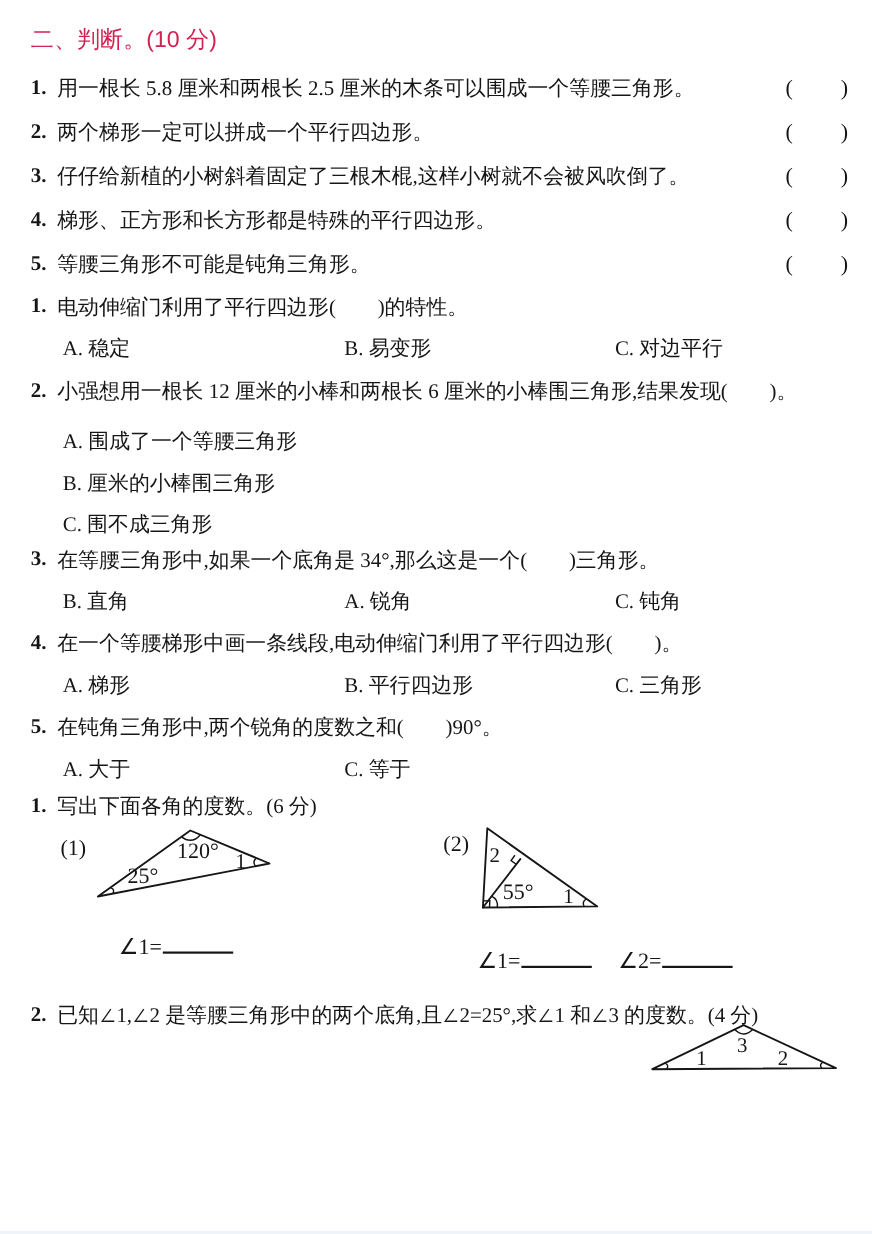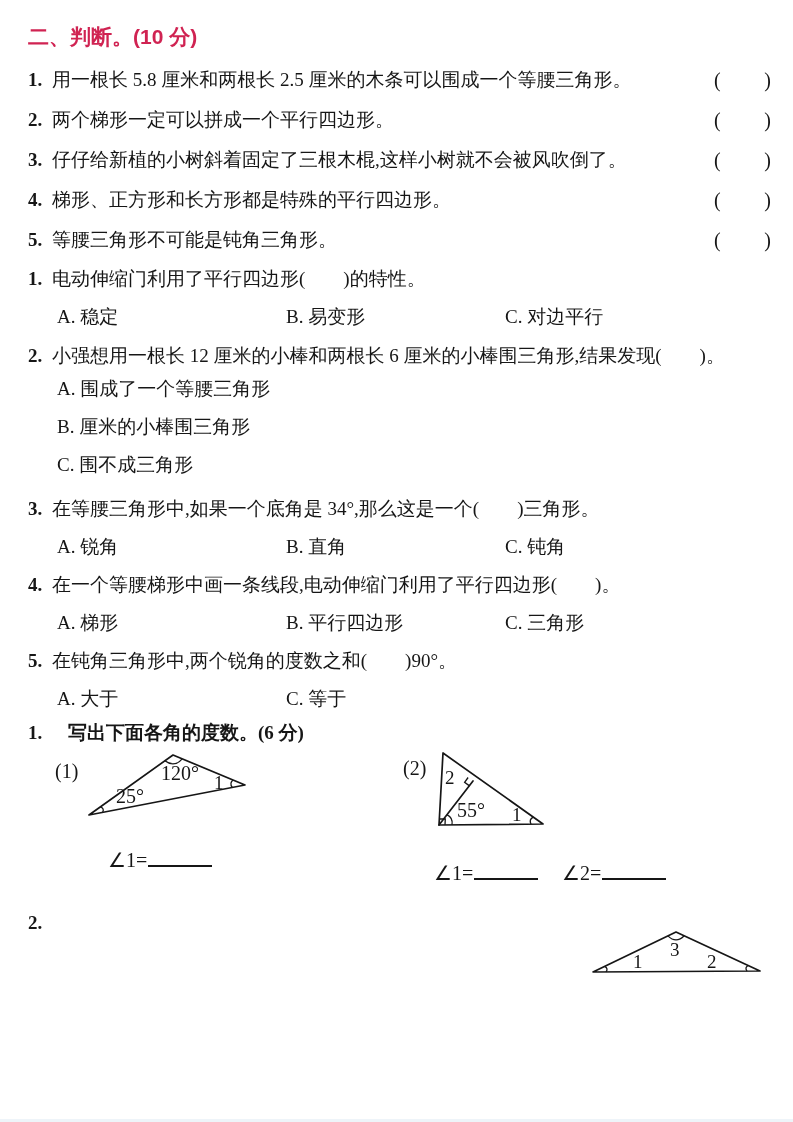--- a/index.html
+++ b/index.html
@@ -11,58 +11,59 @@
     height: 1122px;
     background: #ffffff;
     padding: 24px 22px 0 28px;
     font-family: "Liberation Serif", serif;
     font-size: 19px;
     color: var(--ink);
     overflow: hidden;
   }
   .sec-title {
     font-family: "Liberation Sans", sans-serif;
-    font-weight: bold;
+    font-weight: normal;
     font-size: 21px;
     line-height: 26px;
     color: var(--accent);
     margin: 0 0 10px 0;
   }
   .sec-title.mt { margin-top: 8px; }
   .q-row {
     display: flex;
     align-items: center;
     height: 40px;
   }
   .q-row.h38 { height: 38px; }
   .q-row.h30 { height: 30px; }
   .q-num {
     font-weight: bold;
     flex: 0 0 24px;
   }
   .q-text { flex: 1 1 auto; }
-  .q-text.bold { font-weight: bold; margin-left: 16px; }
+  .q-text.bold { font-weight: normal; }
   .answer-paren {
     flex: 0 0 57px;
     display: flex;
     justify-content: space-between;
     margin-left: 8px;
     font-size: 20px;
   }
   .opt-row {
     display: grid;
     grid-template-columns: 229px 219px 1fr;
     padding-left: 29px;
     height: 38px;
     align-items: center;
+    gap: 27px;
   }
   .opt-stack-item {
     height: 38px;
     display: flex;
-    align-items: flex-start;
+    align-items: flex-end;
     padding-left: 29px;
   }
   .fig-area {
     position: relative;
     height: 160px;
   }
   .fig3-area {
     position: relative;
     height: 60px;
   }
@@ -180,22 +181,22 @@
       </div>
     <div class="opt-stack-item">
         <span>C. 围不成三角形</span>
       </div>
 
     <div class="q-row h38">
       <span class="q-num">3.</span>
       <span class="q-text">在等腰三角形中,如果一个底角是 34°,那么这是一个(　　)三角形。</span>
     </div>
     <div class="opt-row">
+      <span>B. 直角</span>
       <span>A. 锐角</span>
-      <span>B. 直角</span>
       <span>C. 钝角</span>
     </div>
 
     <div class="q-row h38">
       <span class="q-num">4.</span>
       <span class="q-text">在一个等腰梯形中画一条线段,电动伸缩门利用了平行四边形(　　)。</span>
     </div>
     <div class="opt-row">
       <span>A. 梯形</span>
       <span>B. 平行四边形</span>
@@ -250,20 +251,21 @@
       <span class="blank" style="left:406px; top:113px;">
         <span>∠1=</span><span class="line"></span>
       </span>
       <span class="blank" style="left:534px; top:113px;">
         <span>∠2=</span><span class="line"></span>
       </span>
     </div>
 
     <div class="q-row h30">
       <span class="q-num">2.</span>
+      <span class="q-text bold">已知∠1,∠2 是等腰三角形中的两个底角,且∠2=25°,求∠1 和∠3 的度数。(4 分)</span>
     </div>
 
     <div class="fig3-area">
       <svg class="fig-svg" style="left:557px; top:-13px;" width="185" height="55" viewBox="0 0 185 55">
         <polygon class="shape" points="91,7 8,47 175,46"></polygon>
         <path class="mark" d="M82.9,10.9 Q91.1,19 99.2,10.8"></path>
         <path class="mark" d="M19.7,41.4 Q23.6,43.4 21,46.9"></path>
         <path class="mark" d="M163.2,40.5 Q159.4,42.6 162,46.1"></path>
         <text x="48" y="43" font-size="19">1</text>
         <text x="85" y="31" font-size="19">3</text>

